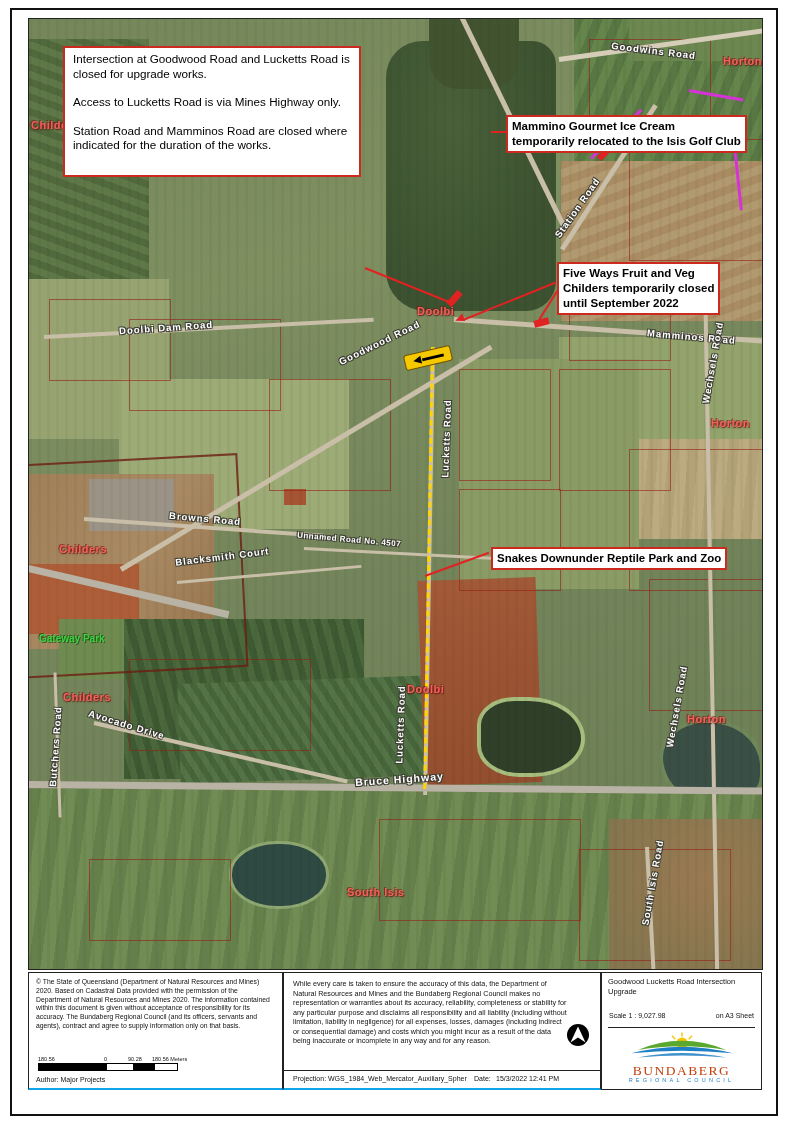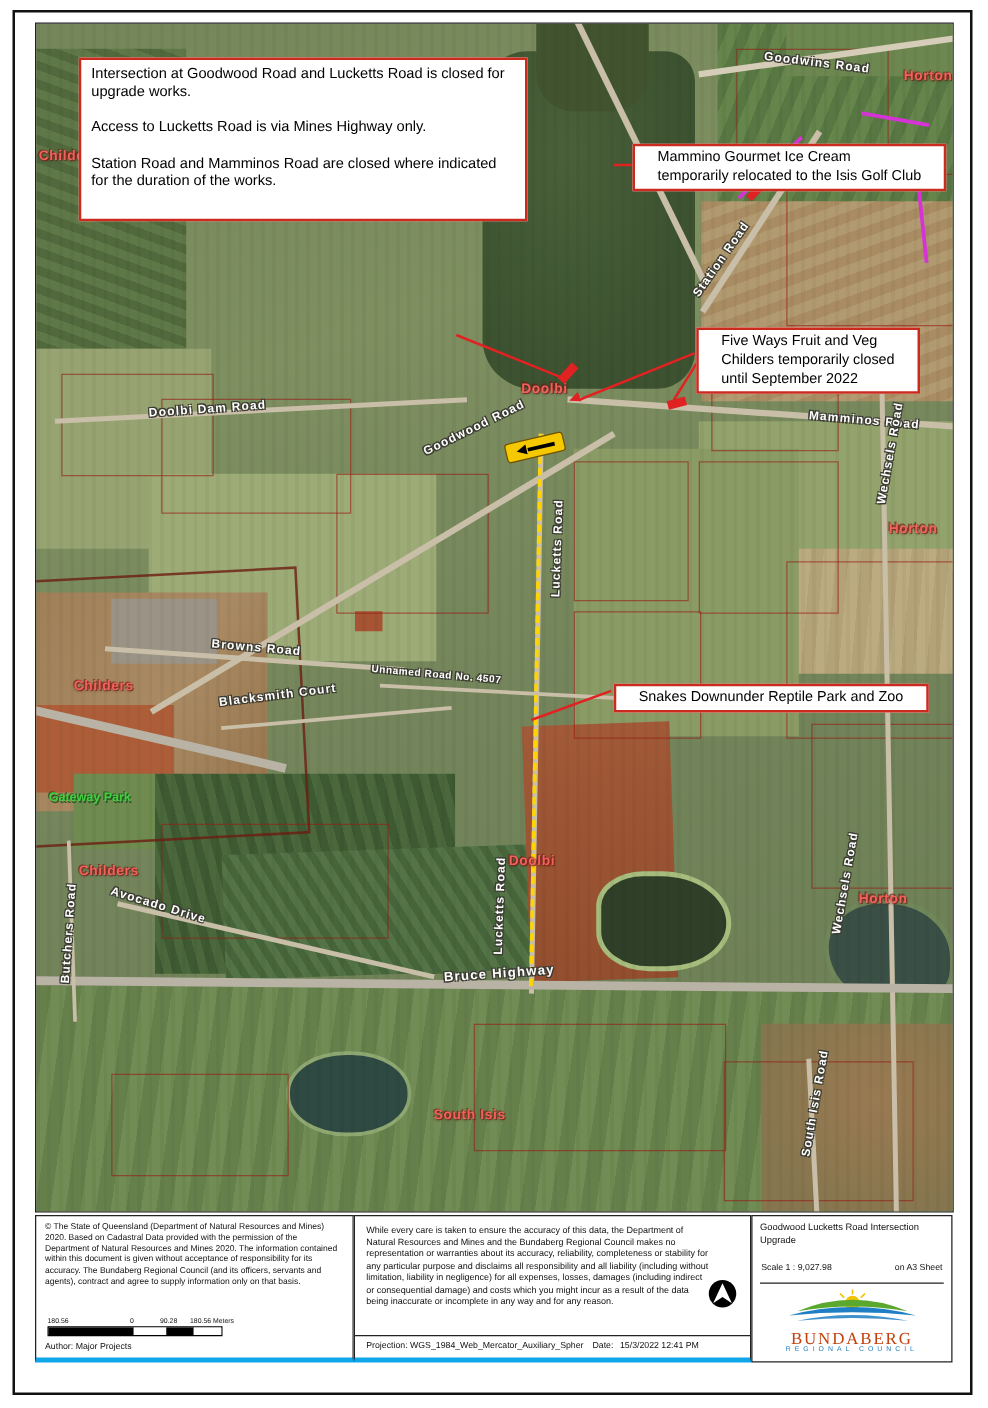--- a/index.html
+++ b/index.html
@@ -33,28 +33,28 @@
   .oneway .arr{width:0;height:0;border-top:4px solid transparent;border-bottom:4px solid transparent;border-right:8px solid #000;}
   .oneway .bar{width:22px;height:3px;background:#000;margin-left:1px;}
   .rl{position:absolute;color:#fff;font-size:9.5px;font-weight:bold;letter-spacing:1px;white-space:nowrap;z-index:5;
     text-shadow:-1px -1px 0 #3b3b33,1px -1px 0 #3b3b33,-1px 1px 0 #3b3b33,1px 1px 0 #3b3b33;}
   .rl.sm{font-size:8px;letter-spacing:.5px;}
   .loc{position:absolute;color:#f0625c;font-size:11px;font-weight:bold;letter-spacing:.5px;white-space:nowrap;z-index:5;
     text-shadow:-1px -1px 0 rgba(120,25,20,.65),1px 1px 0 rgba(120,25,20,.65),0 1px 2px rgba(60,10,10,.5);}
   .park{position:absolute;color:#3fd23f;font-size:10px;font-weight:bold;white-space:nowrap;z-index:5;
     text-shadow:-1px -1px 0 rgba(20,70,20,.7),1px 1px 0 rgba(20,70,20,.7);}
   .callout{position:absolute;background:#fff;border:2px solid #cc2a1f;color:#000;z-index:7;
-    padding:2px 18px;font-size:11.5px;line-height:1.3;white-space:nowrap;}
-  .info-box{position:absolute;left:34px;top:27px;width:359px;background:#fff;border:2px solid #cc2a1f;
+    padding:2px 4px;font-size:11.5px;line-height:1.3;white-space:nowrap;font-weight:bold;}
+  .info-box{position:absolute;left:34px;top:27px;width:298px;background:#fff;border:2px solid #cc2a1f;
     color:#000;z-index:8;padding:4px 8px 6px 8px;font-size:11.7px;line-height:1.24;box-sizing:border-box;}
   .info-box p{margin:0 0 14px 0;}
   .info-box p:last-child{margin-bottom:16px;}
   
   .fbox{position:absolute;border:1px solid #222;box-sizing:border-box;background:#fff;}
-  .fbox.blue-bottom{border-bottom:4px solid #0ea5e9;justify-content:space-between;}
+  .fbox.blue-bottom{border-bottom:2px solid #0ea5e9;justify-content:space-between;}
   .fbox-left{left:28px;top:972px;width:255px;height:118px;padding:5px 7px;display:flex;flex-direction:column;}
   .fbox-mid{left:283px;top:972px;width:318px;height:118px;display:flex;flex-direction:column;}
   .fbox-right{left:601px;top:972px;width:161px;height:118px;padding:4px 6px;display:flex;flex-direction:column;}
   .copyright{font-size:6.8px;line-height:1.3;color:#111;margin:0;flex:1;}
   .scalebar-wrap{position:relative;height:16px;margin:1px 0 2px 2px;width:150px;}
   .sb-label{position:absolute;top:0;font-size:5.5px;color:#111;white-space:nowrap;}
   .sb-bar{position:absolute;top:7px;left:0;height:6px;width:138px;border:1px solid #000;display:flex;box-sizing:content-box;}
   .sb-seg{height:100%;}
   .author{font-size:7px;color:#111;margin:2px 0 0 0;}
   .disclaimer{font-size:7.2px;line-height:1.32;color:#111;margin:0;padding:6px 30px 0 9px;flex:1;}

